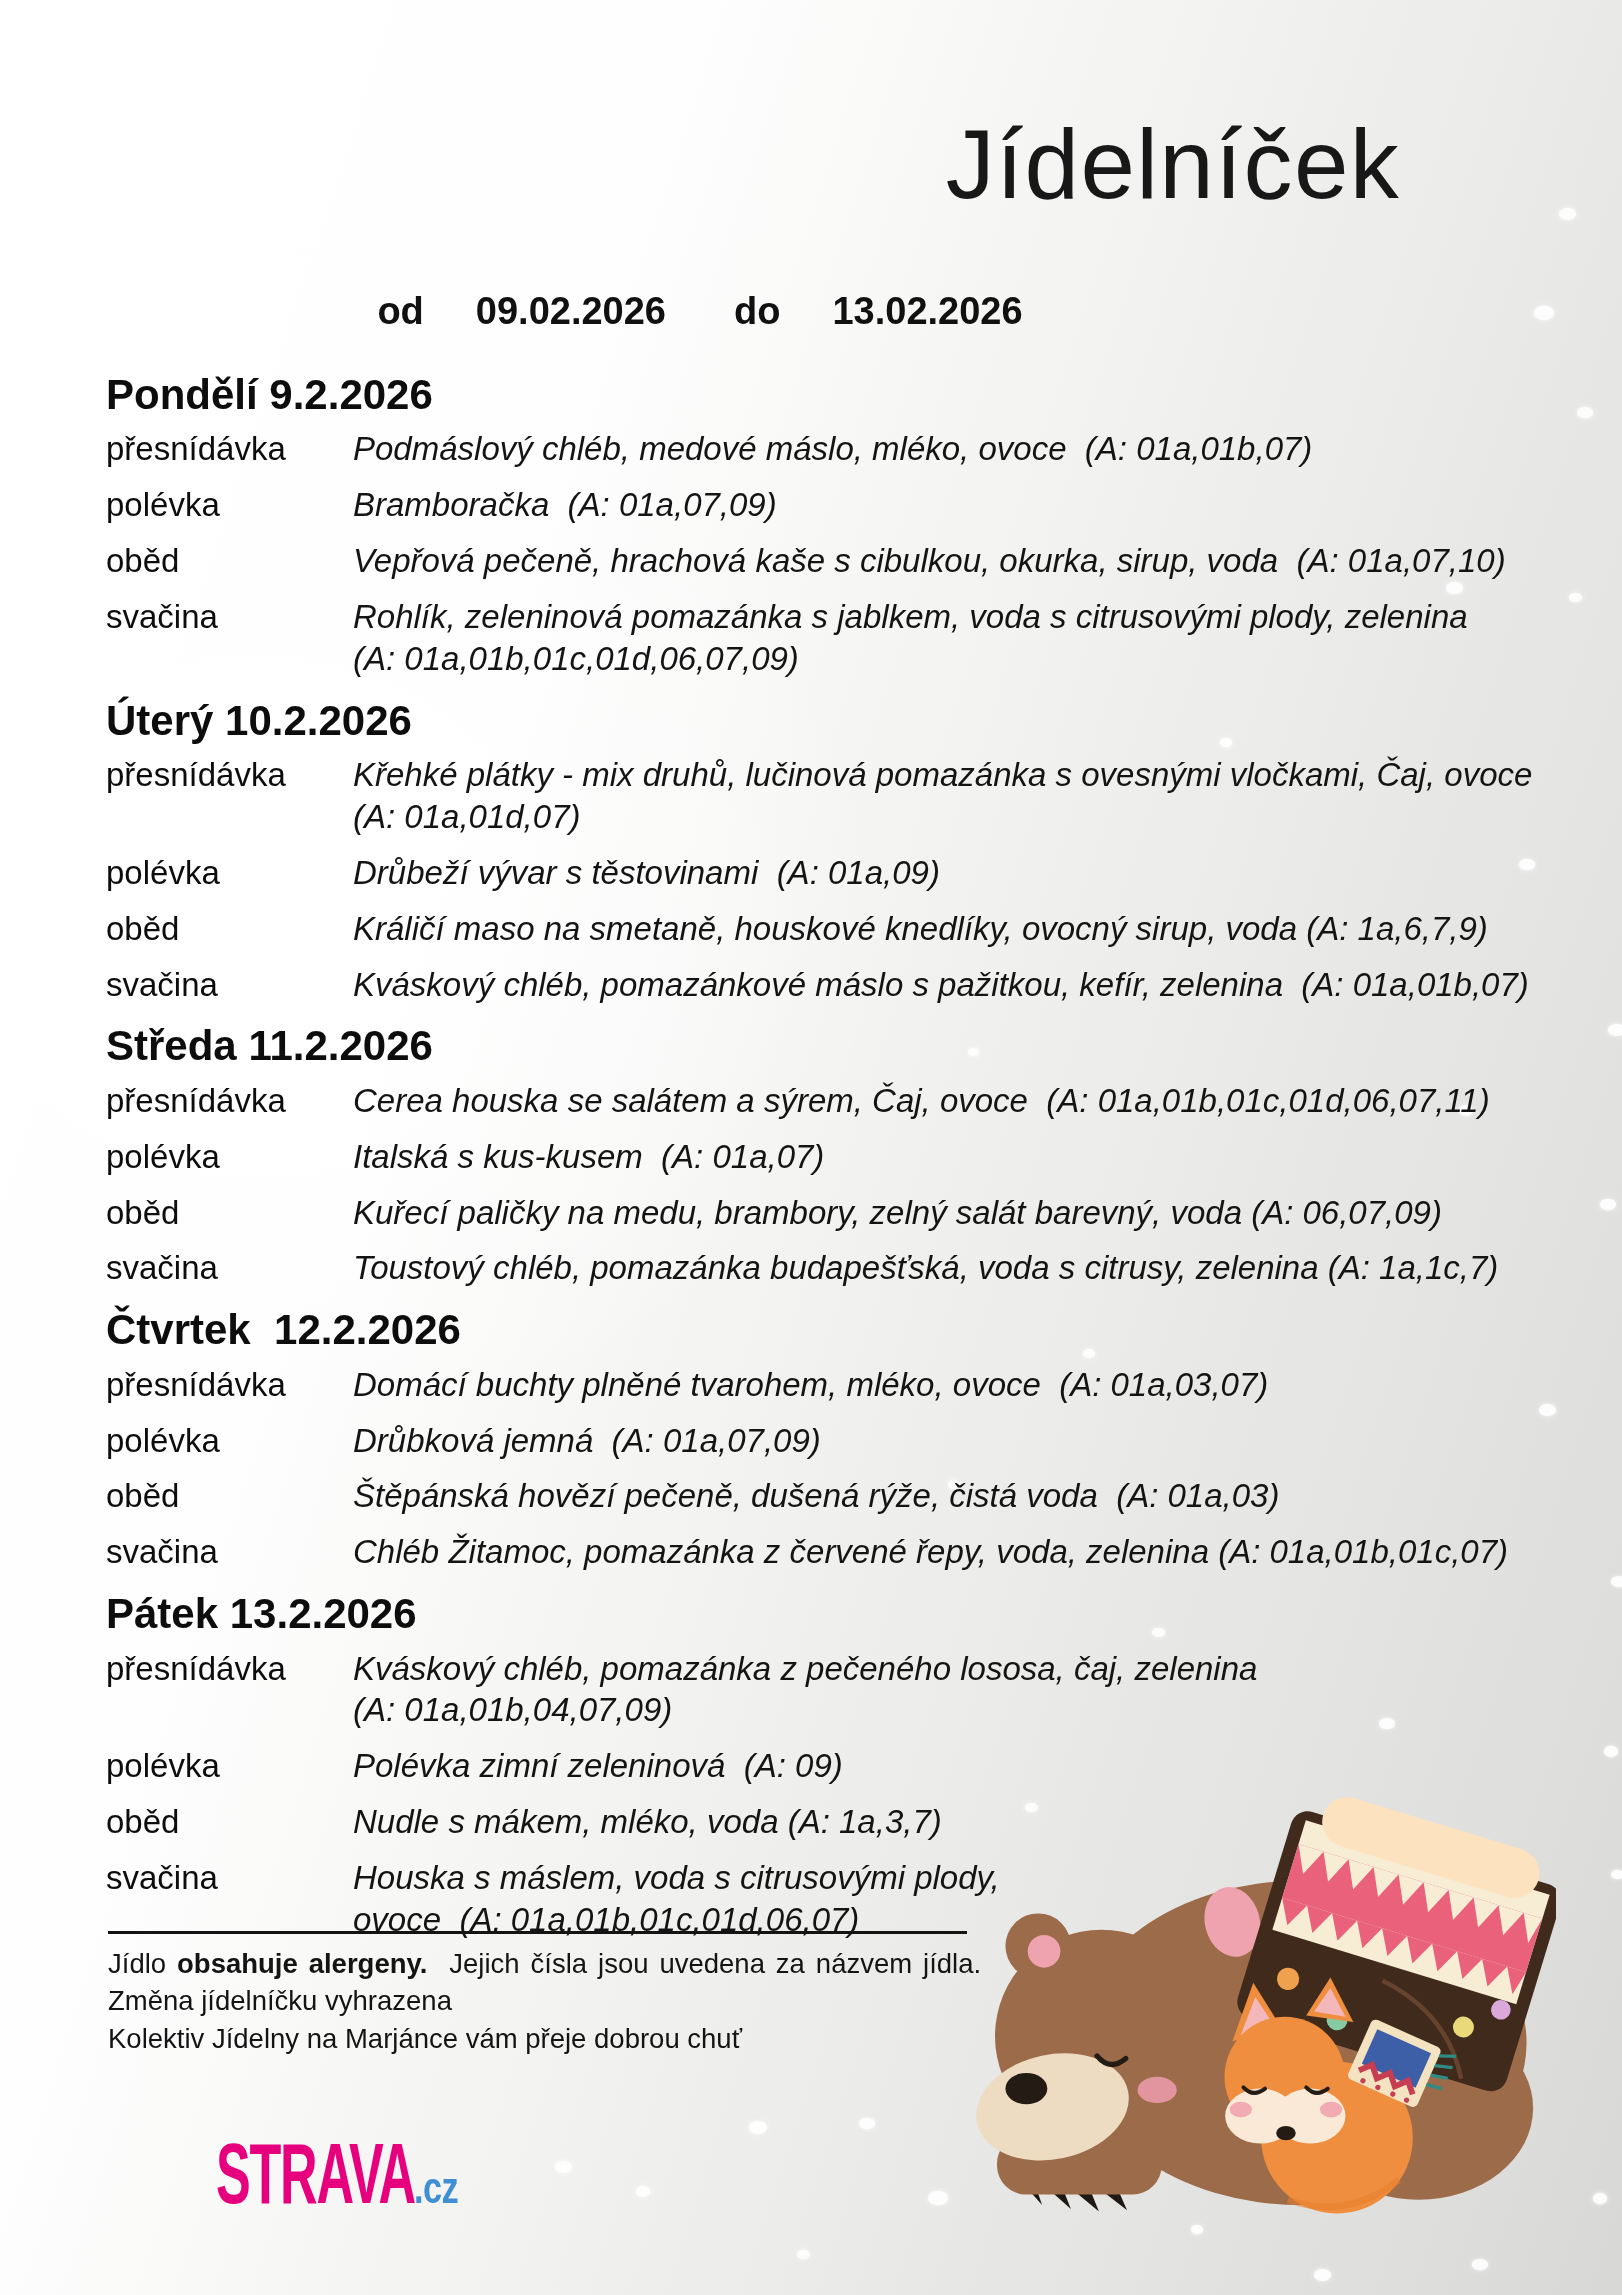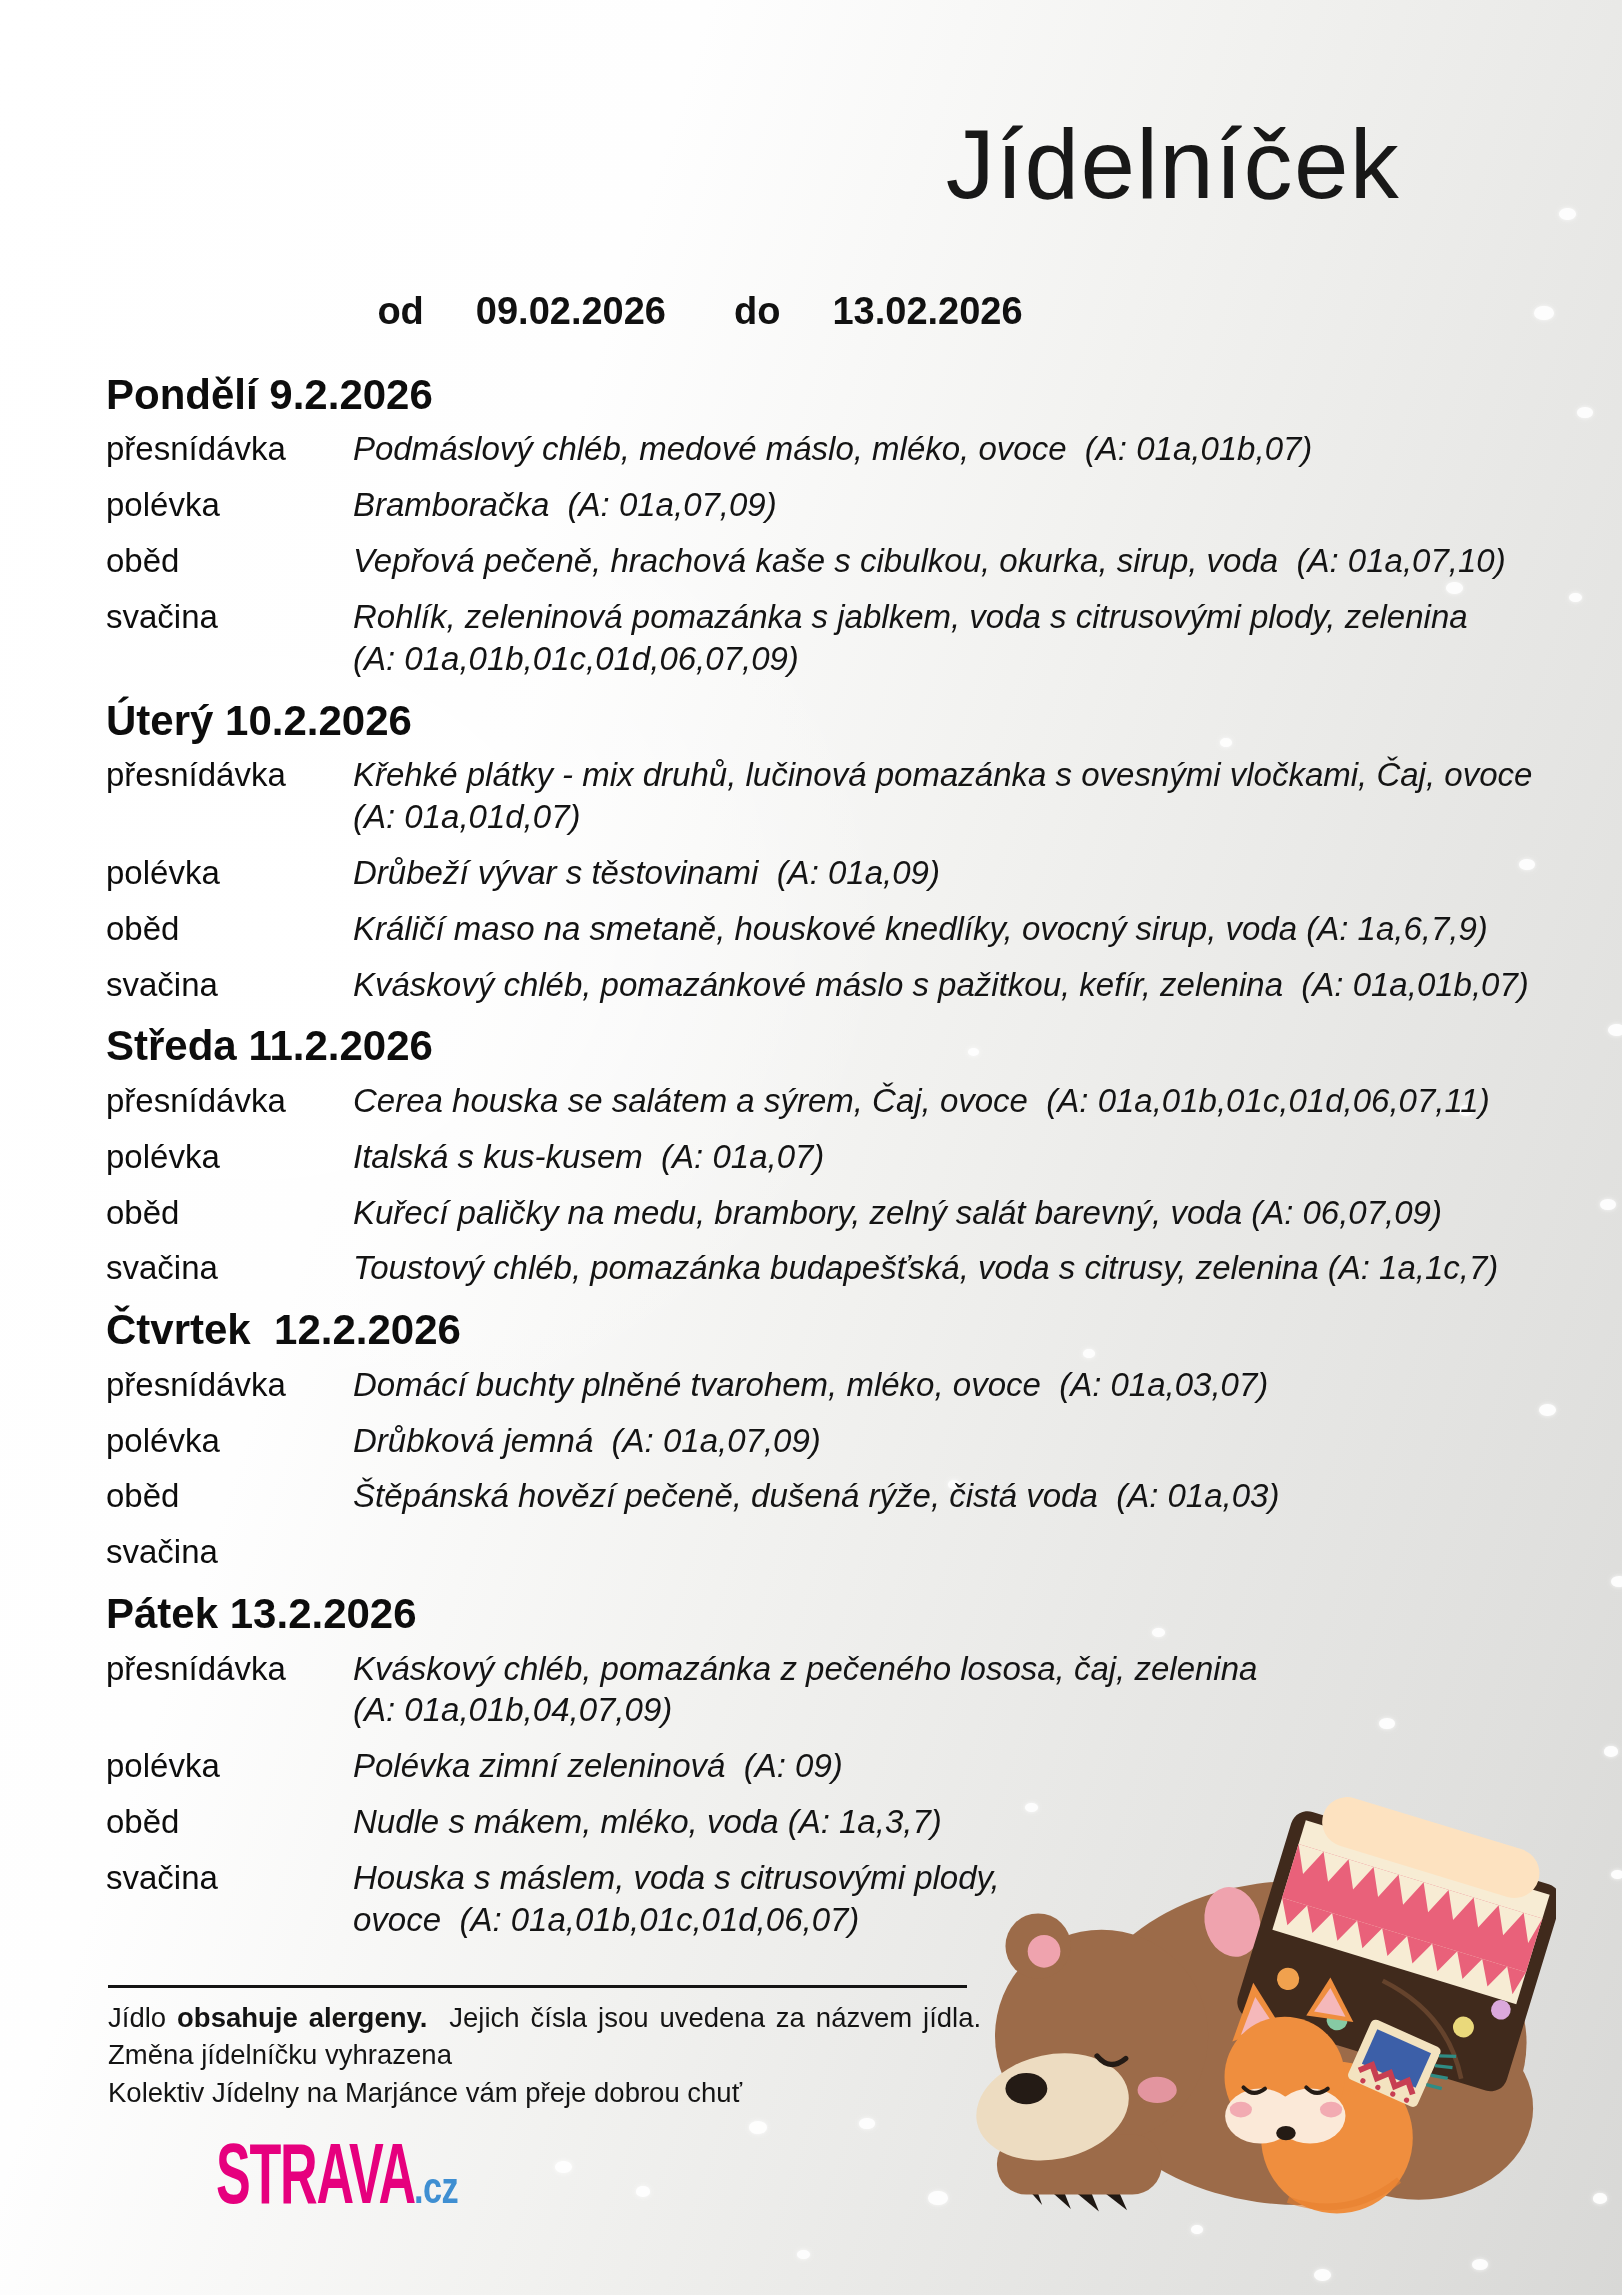--- a/index.html
+++ b/index.html
@@ -27,21 +27,21 @@
   .content{position:relative;z-index:2;margin-left:106px;margin-top:38px;width:1498px;}
   .day-heading{margin:17px 0 9.2px 0;font-size:42px;line-height:1.15;font-weight:bold;
                white-space:pre;color:#0d0d0d;}
   .day:first-child .day-heading{margin-top:0;}
   .row{display:grid;grid-template-columns:247px 1fr;margin-bottom:14.4px;
        font-size:33px;line-height:1.26;}
   .row-label{font-weight:400;color:#0d0d0d;}
   .row-text{font-style:italic;color:#141414;}
   .row-text .line{white-space:pre;}
 
-  .footer{position:absolute;z-index:2;left:108px;top:1985px;width:877px;font-size:27.5px;}
+  .footer{position:absolute;z-index:2;left:108px;top:1931px;width:877px;font-size:27.5px;}
   .divider{width:859px;height:3.3px;background:#141414;}
   .footer p{margin:0;white-space:pre-wrap;line-height:1.36;position:relative;z-index:2;}
   .footer .foot-1{margin-top:10.5px;word-spacing:3.3px;}
   .footer strong{font-weight:bold;}
   .logo{position:absolute;left:216px;top:2132px;z-index:1;white-space:nowrap;
         filter:blur(0.4px);}
   .logo-main{display:inline-block;font-size:84px;font-weight:bold;line-height:1;
              letter-spacing:-2px;transform:scale(.62,1.02);transform-origin:left bottom;}
   .logo-cz{display:inline-block;font-size:44px;font-weight:bold;line-height:1;
            letter-spacing:-0.7px;transform:scale(.78,1);transform-origin:left bottom;
@@ -291,20 +291,23 @@
 
     <div class="row">
       <div class="row-label">oběd</div>
       <div class="row-text">
               <div class="line">Štěpánská hovězí pečeně, dušená rýže, čistá voda  (A: 01a,03)</div>
             </div>
     </div>
 
     <div class="row">
       <div class="row-label">svačina</div>
+      <div class="row-text">
+              <div class="line">Chléb Žitamoc, pomazánka z červené řepy, voda, zelenina (A: 01a,01b,01c,07)</div>
+            </div>
     </div>
   </div>
     </section>
 
     <section class="day">
       <h2 class="day-heading">Pátek 13.2.2026</h2>
       <div class="rows">
     <div class="row">
       <div class="row-label">přesnídávka</div>
       <div class="row-text">

